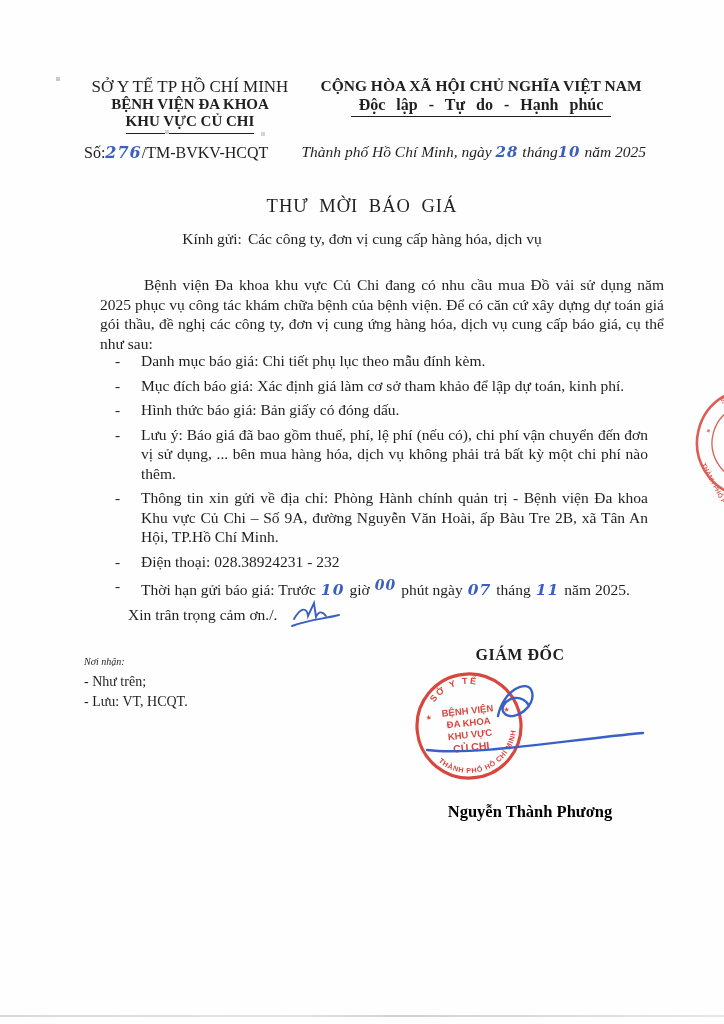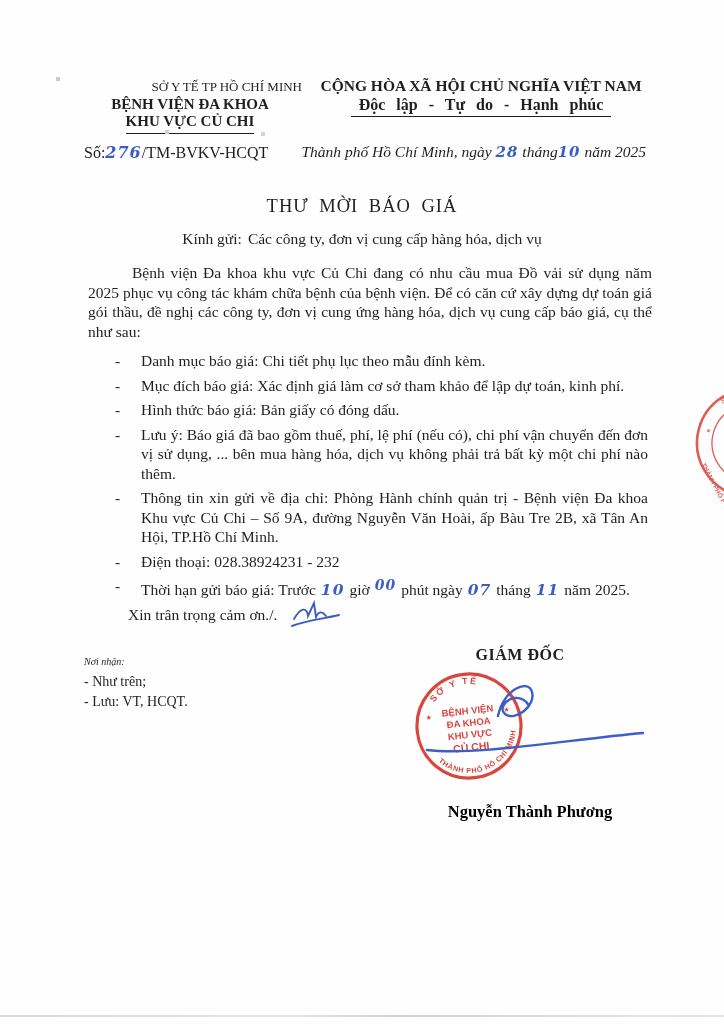--- a/index.html
+++ b/index.html
@@ -9,38 +9,38 @@
     overflow:hidden;
   }
   .uline{border-bottom:1.4px solid #1f1f1f;padding-bottom:2px;display:inline-block;}
   .hw{ 
     color:#3b5fc0;font-style:italic;font-weight:bold;
     font-family:"DejaVu Serif",serif;letter-spacing:1px;
   }
   .hw-sup{vertical-align:5px;font-size:14px;}
 
   .header-left{position:absolute;left:78px;top:78px;width:224px;text-align:center;line-height:17.5px;}
-  .header-left .l1{font-size:13px;text-align:right;}
+  .header-left .l1{font-size:17px;}
   .header-left .l2,.header-left .l3{font-size:15px;font-weight:bold;}
   .header-right{position:absolute;left:318px;top:76px;width:326px;text-align:center;line-height:19px;}
   .header-right .l1{font-size:15.5px;font-weight:bold;}
   .header-right .l2{font-size:16px;font-weight:bold;word-spacing:7px;}
   .header-right .uline{padding:0 8px 2px 8px;}
 
   .ref-row{position:absolute;left:84px;top:143px;width:562px;display:flex;justify-content:space-between;font-size:16px;}
   .dateline{font-style:italic;font-size:15.5px;}
   .dateline .hw{font-size:15px;}
 
   .title{position:absolute;left:0;top:196px;width:100%;text-align:center;
     font-size:18.5px;font-weight:normal;letter-spacing:1px;word-spacing:5px;margin:0;}
   .greeting{position:absolute;left:0;top:230px;width:100%;text-align:center;font-size:15.5px;}
   .greeting .lab{margin-right:6px;}
 
   .intro{position:absolute;left:84px;top:259px;width:564px;font-size:15.5px;
-    line-height:19.5px;text-align:justify;text-indent:44px;margin:4px;}
+    line-height:19.5px;text-align:justify;text-indent:44px;margin:16px;}
 
   .list{position:absolute;left:84px;top:351px;width:564px;font-size:15.5px;}
   .li{position:relative;padding-left:57px;margin-bottom:5px;line-height:19.5px;text-align:justify;}
   .li .dash{position:absolute;left:31px;top:0;}
   .li .seg{margin-right:5px;}
   .li .seg:last-child{margin-right:0;}
 
   .closing-row{position:absolute;left:84px;top:598px;width:564px;font-size:15.5px;padding-left:44px;}
   .paraph-svg{vertical-align:-10px;margin-left:12px;}
 

